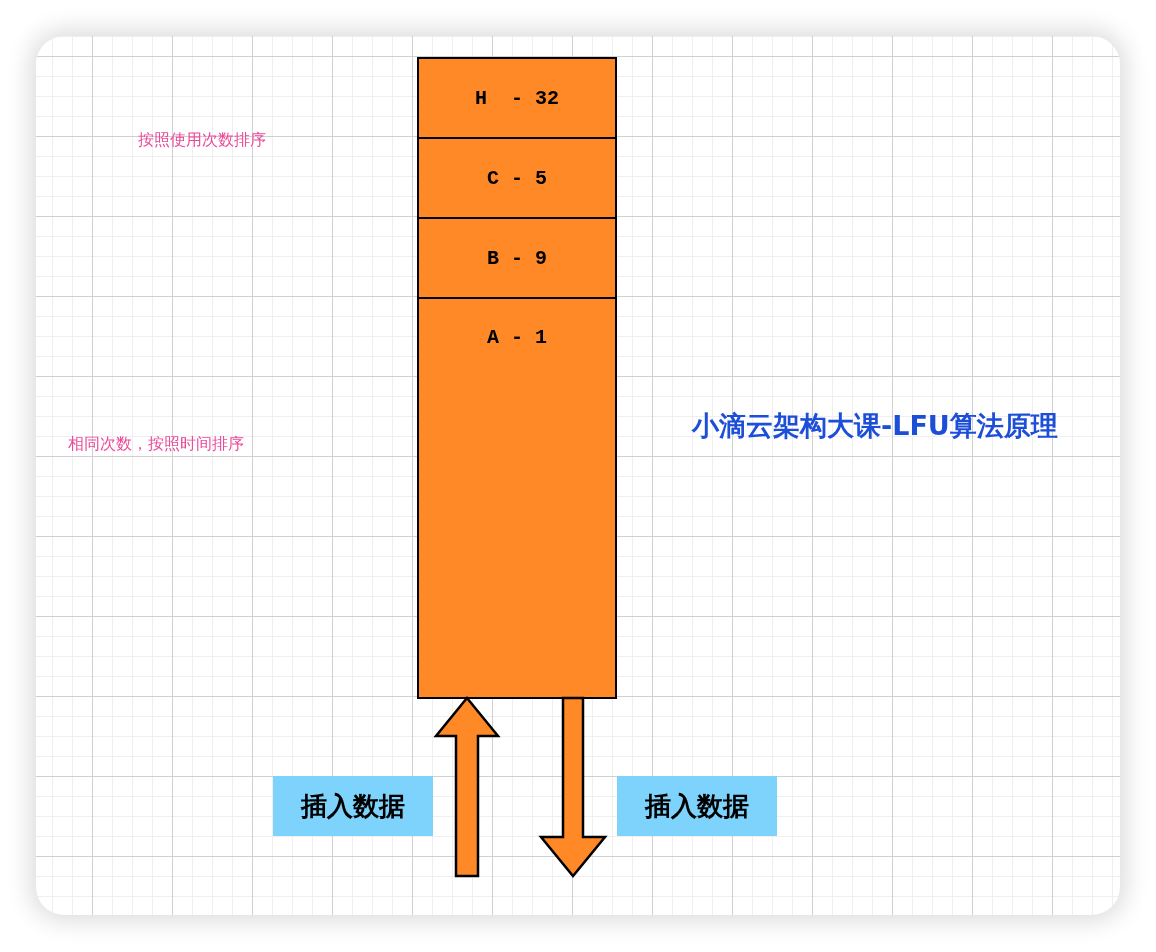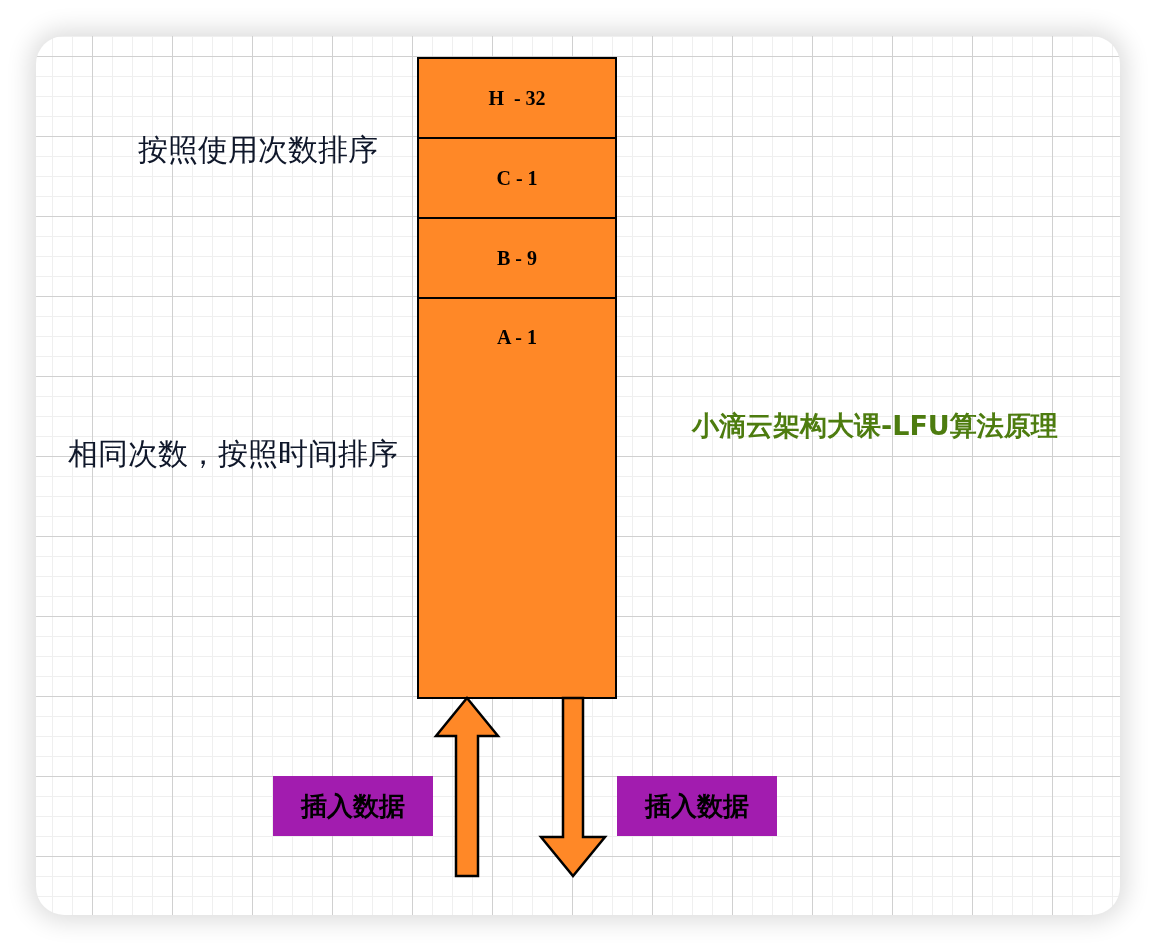--- a/index.html
+++ b/index.html
@@ -22,51 +22,51 @@
     background-position: 56px 20px, 56px 20px, 16px 0px, 16px 0px;
   }
   .stack {
     position: absolute; left: 417px; top: 57px; width: 200px;
     border: 2px solid #000; box-sizing: border-box; height: 642px;
     background: #FF8827;
   }
   .cell {
     height: 80px; box-sizing: border-box; border-bottom: 2px solid #000;
     display: flex; align-items: center; justify-content: center;
-    font-family: Liberation Serif, serif; font-weight: bold; font-size: 20px;
+    font-family: Liberation Mono, monospace; font-weight: bold; font-size: 20px;
     color: #000; white-space: pre;
   }
   .cell:last-child { border-bottom: none; height: 76px; }
   .note {
-    position: absolute; font-size: 30px; color: #0f172a; white-space: nowrap;
+    position: absolute; font-size: 16px; color: #ec4899; white-space: nowrap;
     font-family: Liberation Sans, sans-serif;
   }
   .title {
     position: absolute; left: 692px; top: 408px; font-size: 27px; font-weight: bold;
-    color: #4d7c0f; white-space: nowrap; font-family: "DejaVu Sans", sans-serif;
+    color: #1d4ed8; white-space: nowrap; font-family: "DejaVu Sans", sans-serif;
   }
   .tag {
-    position: absolute; width: 160px; height: 60px; background: #a21caf;
+    position: absolute; width: 160px; height: 60px; background: #7dd3fc;
     display: flex; align-items: center; justify-content: center;
     font-size: 26px; font-weight: bold; color: #000;
     font-family: "DejaVu Sans", sans-serif;
   }
   svg.arrows { position: absolute; left: 0; top: 0; }
 </style>
 </head>
 <body>
 
 <div class="card"></div>
 
 <div class="note" style="left:138px; top:130px;">按照使用次数排序</div>
 <div class="note" style="left:68px; top:434px;">相同次数，按照时间排序</div>
 
 <div class="stack">
   <div class="cell">H  - 32</div>
-  <div class="cell">C - 1</div>
+  <div class="cell">C - 5</div>
   <div class="cell">B - 9</div>
   <div class="cell">A - 1</div>
 </div>
 
 <div class="title">小滴云架构大课-LFU算法原理</div>
 
 <svg class="arrows" width="1156" height="952">
   <polygon points="467,698 498,736 478,736 478,876 456,876 456,736 436,736" fill="#FF8827" stroke="#000" stroke-width="2.5" stroke-linejoin="miter"></polygon>
   <polygon points="563,698 583,698 583,837 605,837 573,876 541,837 563,837" fill="#FF8827" stroke="#000" stroke-width="2.5" stroke-linejoin="miter"></polygon>
 </svg>

